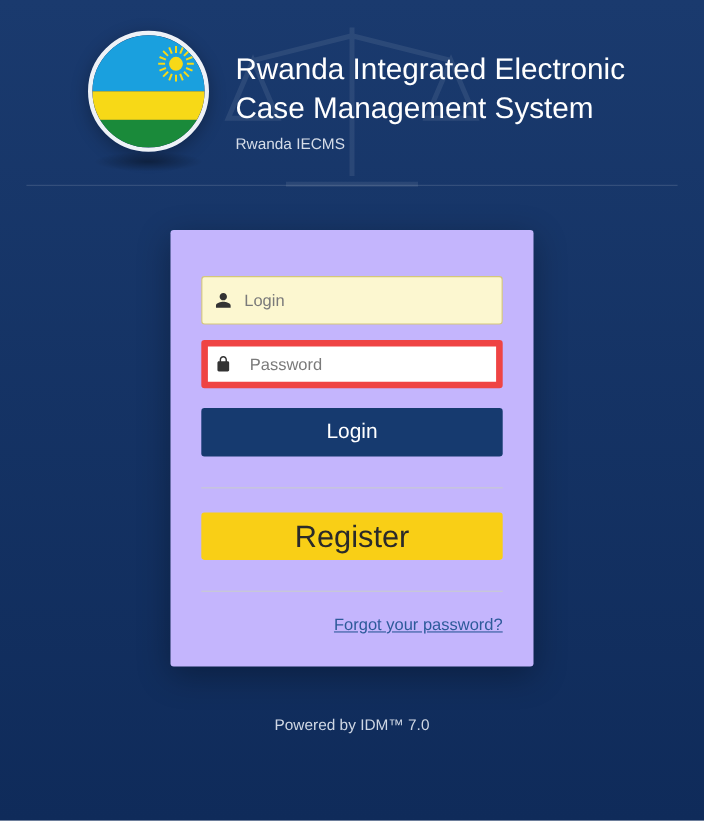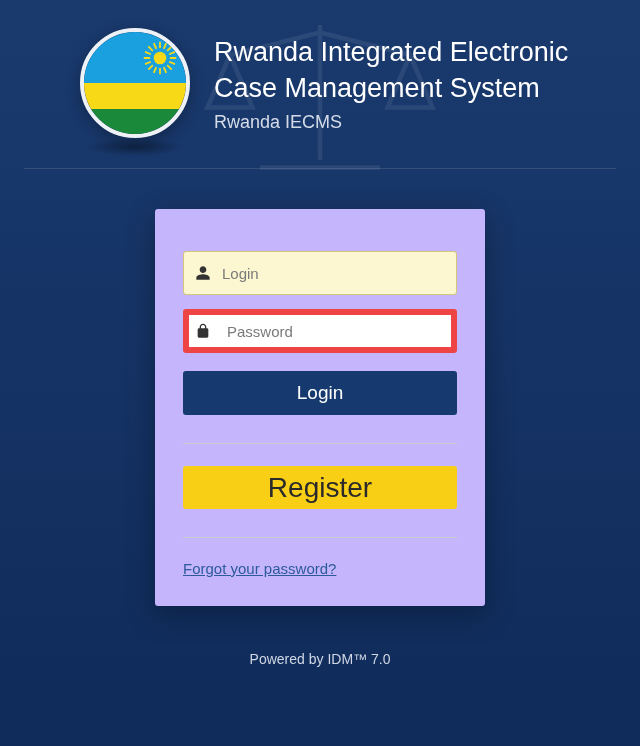--- a/index.html
+++ b/index.html
@@ -20,21 +20,21 @@
       top: 10px;
       left: 50%;
       transform: translateX(-50%);
       width: 320px;
       height: 180px;
       opacity: 0.08;
       pointer-events: none;
     }
     .header {
       display: flex;
-      align-items: center;
+      align-items: flex-end;
       padding: 28px 24px 20px 80px;
       gap: 24px;
       position: relative;
     }
     .logo-wrap {
       position: relative;
       width: 110px;
       height: 110px;
       flex-shrink: 0;
     }
@@ -91,21 +91,21 @@
       color: #ffffff;
       padding-top: 2px;
     }
     .main-title {
       font-size: 27px;
       font-weight: 300;
       line-height: 1.3;
       margin-bottom: 6px;
     }
     .sub-title {
-      font-size: 18px;
+      font-size: 14px;
       font-weight: 400;
       color: #d5dce8;
     }
     .header-divider {
       margin: 10px 24px 0 24px;
       border: none;
       border-top: 1px solid rgba(255,255,255,0.12);
     }
     .login-card {
       width: 330px;
@@ -168,21 +168,21 @@
       height: 43px;
       background: #f9cf16;
       color: #2a2a2a;
       border: none;
       border-radius: 3px;
       font-size: 28px;
       font-weight: 300;
       cursor: pointer;
     }
     .forgot-wrap {
-      text-align: left;
+      text-align: right;
       margin-top: 6px;
     }
     .forgot-link {
       color: #2d5a9a;
       font-size: 15px;
       text-decoration: underline;
       cursor: pointer;
     }
     .footer {
       text-align: center;

